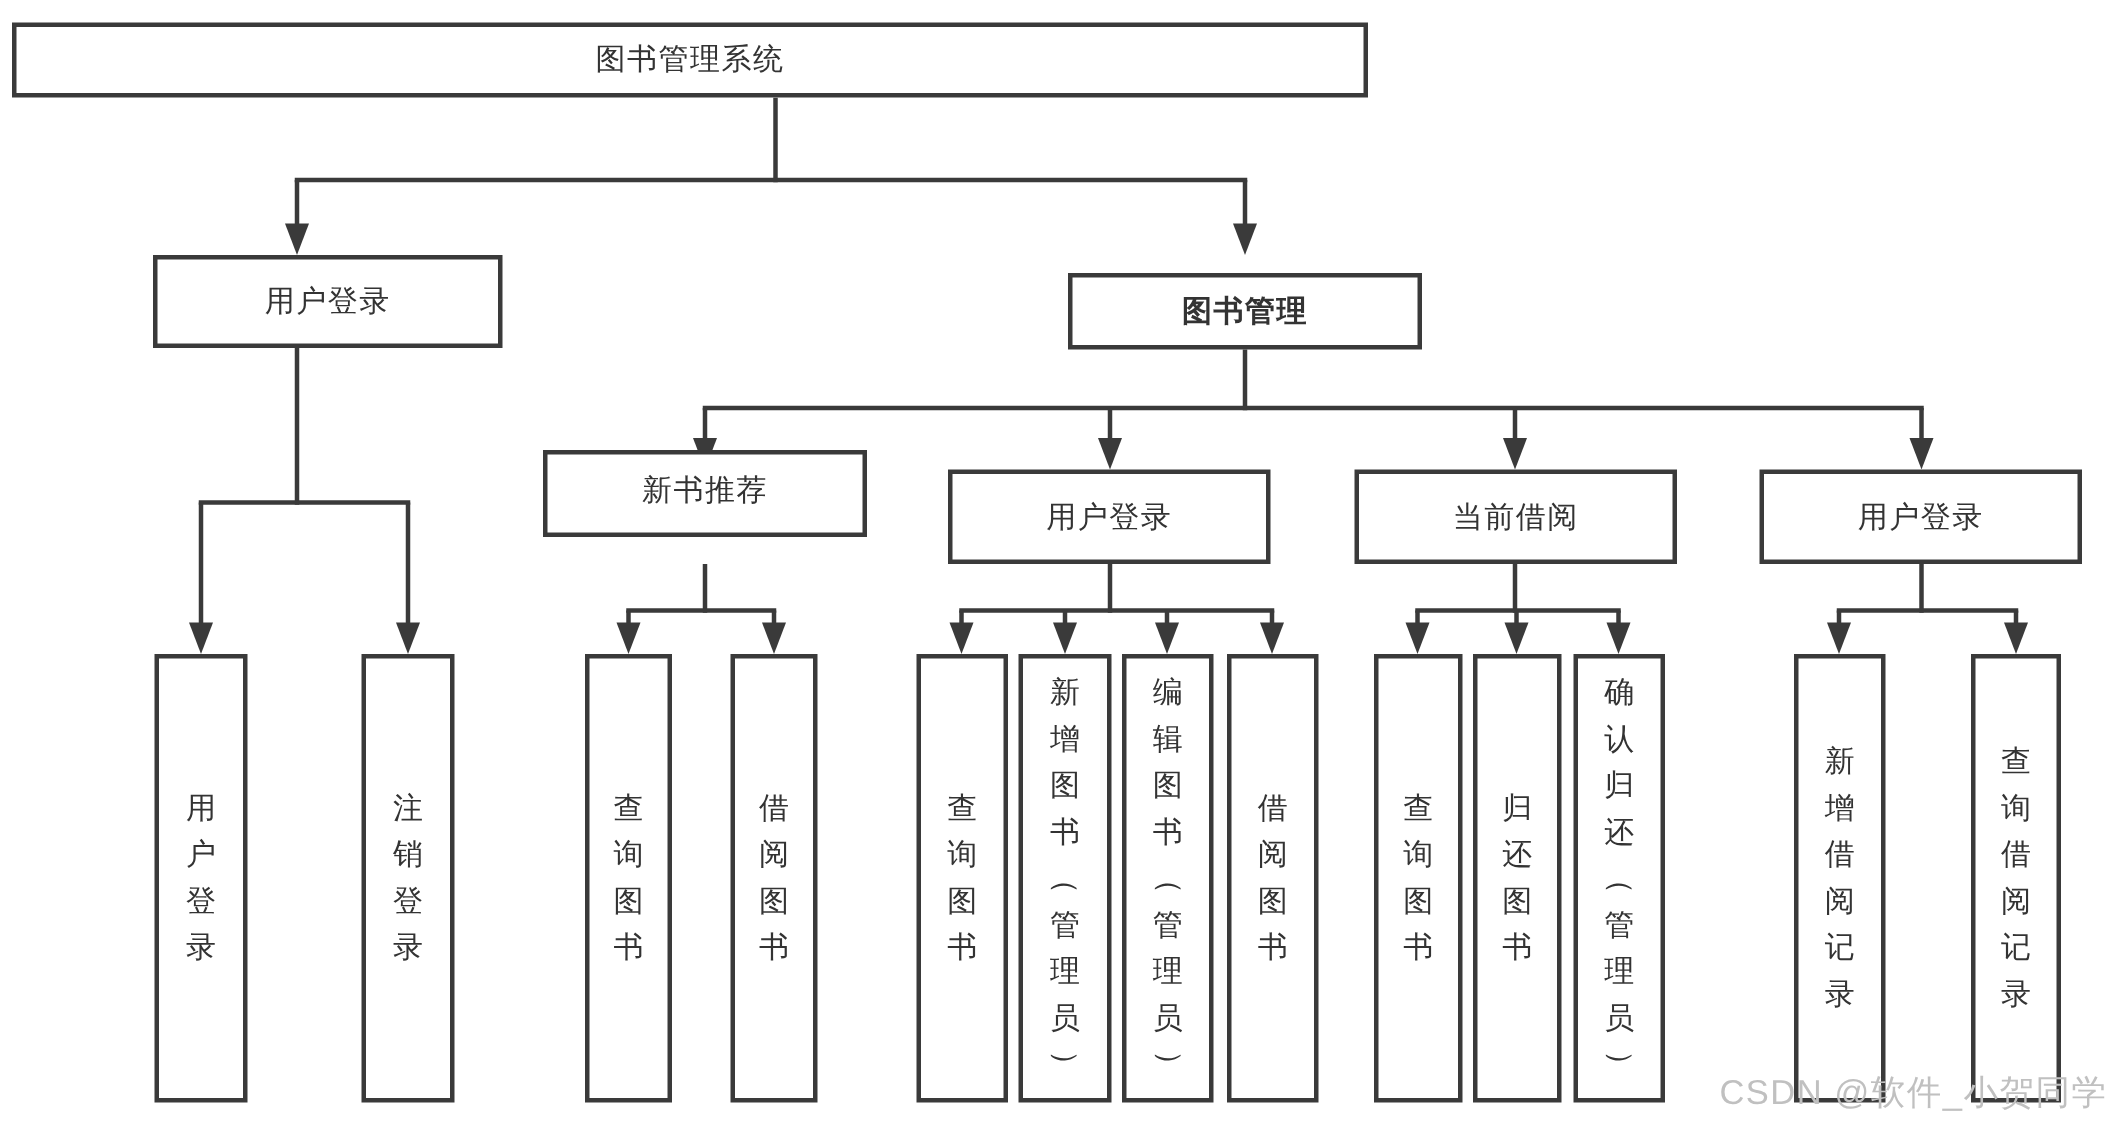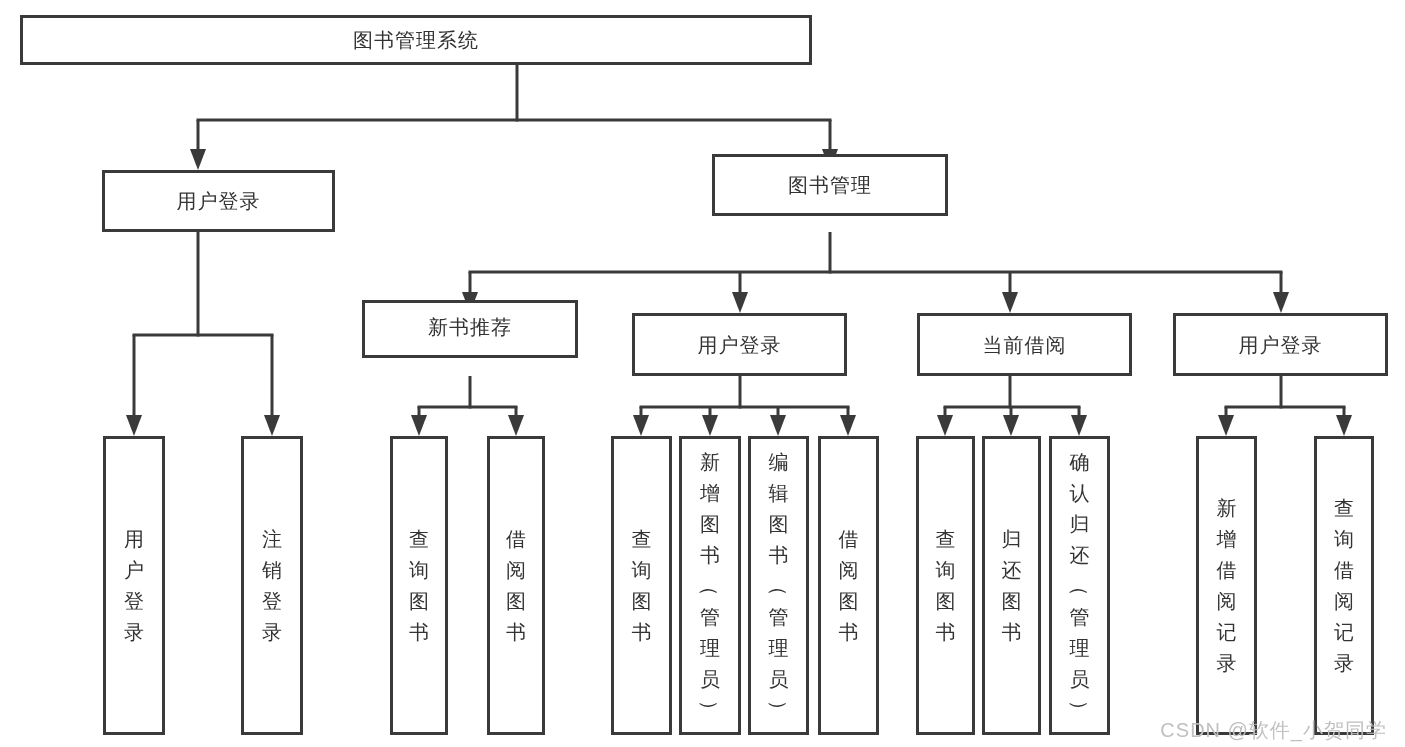--- a/index.html
+++ b/index.html
@@ -16,22 +16,22 @@
     display:flex;align-items:center;justify-content:center;
     font-size:20px;letter-spacing:1px;line-height:1;
     z-index:2;
   }
   .vtext{
     flex-direction:column;gap:11px;letter-spacing:0;
   }
   .vchar{display:block;}
   .vchar.rot{transform:rotate(90deg);}
   .watermark{
-    position:absolute;right:18px;bottom:3px;
-    color:#c0c0c0;font-size:20px;letter-spacing:1px;
+    position:absolute;right:0;bottom:3px;
+    color:#c0c0c0;font-size:23px;letter-spacing:1px;
     z-index:5;white-space:nowrap;margin-top:28px;
   }
 </style>
 </head>
 <body>
 
 <div id="diagram">
   <svg id="connector-svg" width="1405" height="747">
       <line x1="517" y1="65" x2="517" y2="121.5" stroke="#3a3a3a" stroke-width="3"></line>
       <line x1="198" y1="232" x2="198" y2="336.5" stroke="#3a3a3a" stroke-width="3"></line>
@@ -79,26 +79,26 @@
       <polygon points="937,415 953,415 945,436" fill="#3a3a3a"></polygon>
       <line x1="1011" y1="407" x2="1011" y2="420" stroke="#3a3a3a" stroke-width="3"></line>
       <polygon points="1003,415 1019,415 1011,436" fill="#3a3a3a"></polygon>
       <line x1="1079" y1="407" x2="1079" y2="420" stroke="#3a3a3a" stroke-width="3"></line>
       <polygon points="1071,415 1087,415 1079,436" fill="#3a3a3a"></polygon>
       <line x1="1226" y1="407" x2="1226" y2="420" stroke="#3a3a3a" stroke-width="3"></line>
       <polygon points="1218,415 1234,415 1226,436" fill="#3a3a3a"></polygon>
       <line x1="1344" y1="407" x2="1344" y2="420" stroke="#3a3a3a" stroke-width="3"></line>
       <polygon points="1336,415 1352,415 1344,436" fill="#3a3a3a"></polygon>
     </svg>
-<div class="node" style="left: 20px; top: 15px; width: 792px; height: 50px;">图书管理系统</div>
+<div class="node" style="left: 8px; top: 15px; width: 904px; height: 50px;">图书管理系统</div>
     <div class="node" style="left: 82px; top: 170px; width: 233px; height: 62px; margin-left: 20px;">用户登录</div>
-    <div class="node" style="left: 712px; top: 154px; width: 236px; height: 62px;">图书管理</div>
+    <div class="node" style="left: 712px; top: 182px; width: 236px; height: 51px; font-weight: bold;">图书管理</div>
     <div class="node" style="left: 362px; top: 300px; width: 216px; height: 58px; font-family: Liberation Mono, monospace;">新书推荐</div>
     <div class="node" style="left: 632px; top: 313px; width: 215px; height: 63px;">用户登录</div>
-    <div class="node" style="left: 903px; top: 313px; width: 215px; height: 63px; margin-left: 14px;">当前借阅</div>
+    <div class="node" style="left: 903px; top: 313px; width: 215px; height: 63px;">当前借阅</div>
     <div class="node" style="left: 1173px; top: 313px; width: 215px; height: 63px;">用户登录</div>
     <div class="node vtext" style="left: 103px; top: 436px; width: 62px; height: 299px;">
       <span class="vchar">用</span>
       <span class="vchar">户</span>
       <span class="vchar">登</span>
       <span class="vchar">录</span>
     </div>
     <div class="node vtext" style="left: 241px; top: 436px; width: 62px; height: 299px;">
       <span class="vchar">注</span>
       <span class="vchar">销</span>

